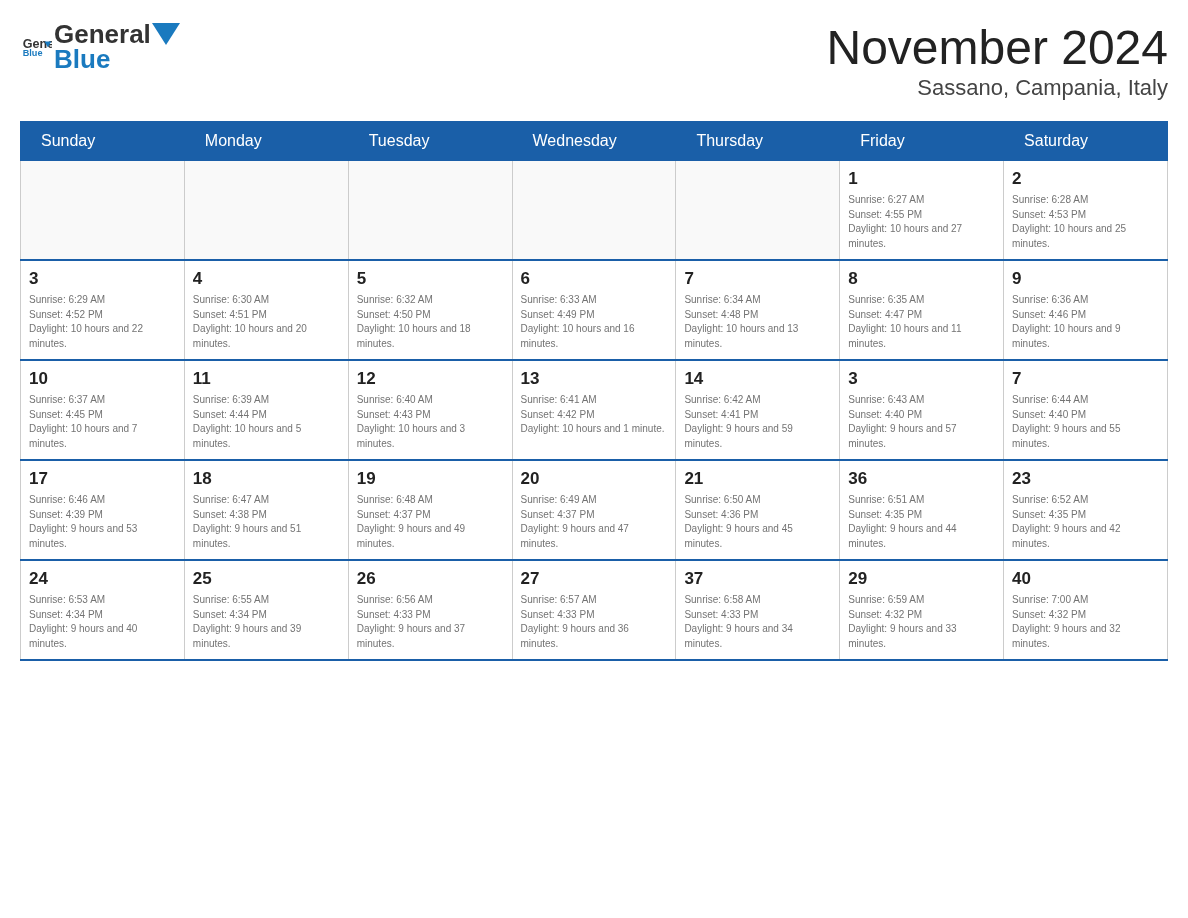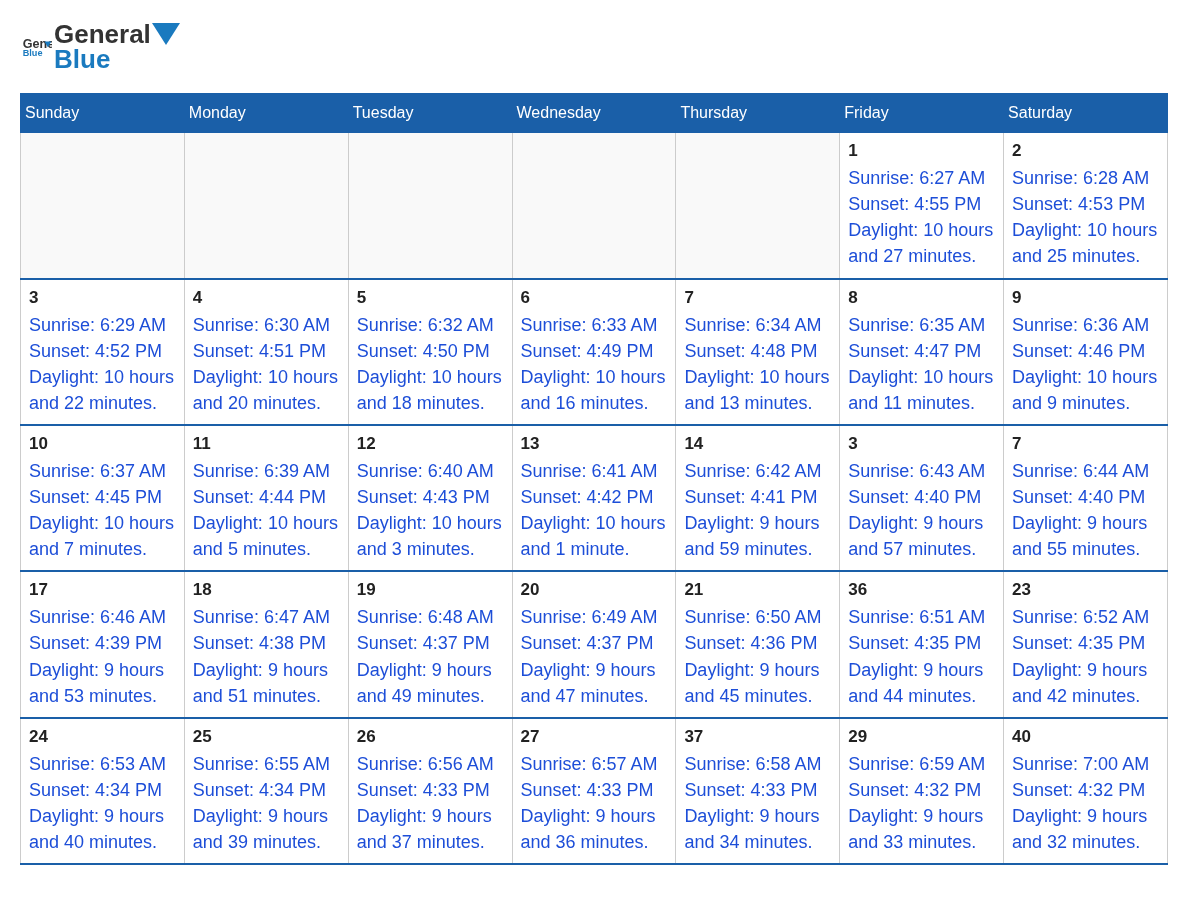--- a/index.html
+++ b/index.html
@@ -40,21 +40,21 @@
     }
     .calendar {
       width: 100%;
       border-collapse: collapse;
     }
     .calendar thead tr {
       background-color: #1a5fa8;
     }
     .calendar thead th {
       color: #fff;
-      padding: 10px 4px;
+      padding: 10px 20px;
       font-size: 16px;
       font-weight: normal;
       text-align: left;
       border: 1px solid #1a5fa8;
       width: calc(100% / 7);
     }
     .calendar tbody td {
       vertical-align: top;
       padding: 8px;
       border: 1px solid #ccc;
@@ -64,22 +64,22 @@
       color: #333;
     }
     .day-number {
       font-size: 17px;
       font-weight: bold;
       color: #222;
       display: block;
       margin-bottom: 4px;
     }
     .day-info {
-      font-size: 18px;
-      color: #1d4ed8;
+      font-size: 10px;
+      color: #737373;
       line-height: 1.45;
     }
     .calendar tbody tr td:first-child {
       border-left: 1px solid #ccc;
     }
     .calendar tbody tr {
       border-bottom: 2px solid #1a5fa8;
     }
     .empty-cell {
       background: #f9f9f9;
@@ -98,20 +98,24 @@
     <div style="display:flex;flex-direction:column;line-height:1.1;">
       <div style="display:flex;align-items:center;">
         <span style="font-size:26px;font-weight:bold;color:#333;">General</span>
         <svg width="28" height="22" viewBox="0 0 28 22" style="margin:0 1px;">
           <polygon points="0,0 28,0 14,22" fill="#1a7abf"></polygon>
         </svg>
       </div>
       <span style="font-size:26px;font-weight:bold;color:#1a7abf;margin-top:-4px;">Blue</span>
     </div>
   </div>
+  <div class="title-block">
+    <h1>November 2024</h1>
+    <h2>Sassano, Campania, Italy</h2>
+  </div>
 </div>
 
 <table class="calendar">
   <thead>
     <tr>
     <th>Sunday</th>
         <th>Monday</th>
         <th>Tuesday</th>
         <th>Wednesday</th>
         <th>Thursday</th>

